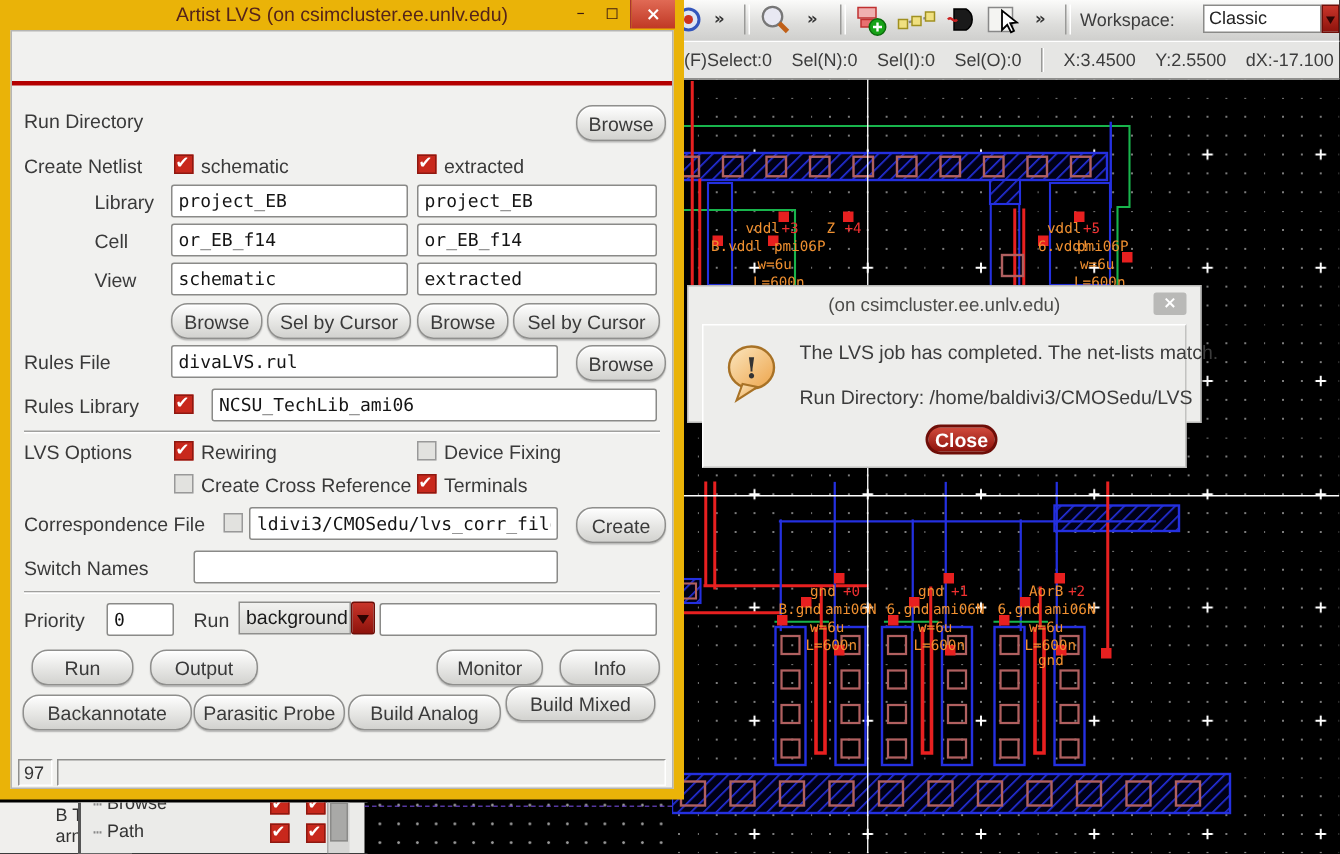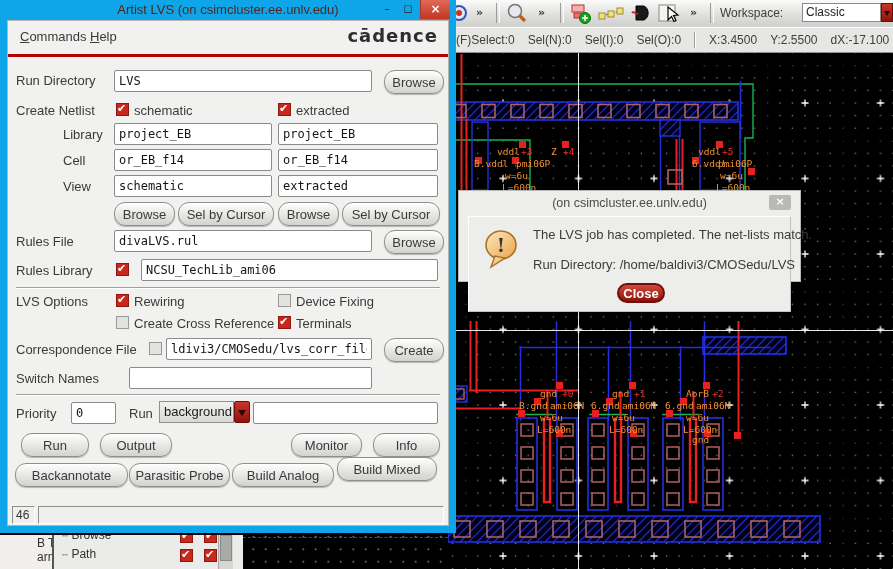--- a/index.html
+++ b/index.html
@@ -32,21 +32,21 @@
     z-index:1;overflow:hidden;}
   .lsw-row{position:absolute;left:8px;width:180px;height:17px;font:12px "Liberation Sans",sans-serif;color:#333;}
   .tree-dots{color:#888;font:10px "DejaVu Sans Mono",monospace;}
   #lsw-scroll{left:164px;top:0;width:14px;height:34px;background:#d6d6d4;border-left:1px solid #aaa;}
   #lsw-thumb{left:1px;top:0;width:12px;height:26px;background:#a9a9a7;border:1px solid #8b8b89;box-sizing:border-box;}
   #strip-canvas{left:243px;top:535px;width:205px;height:34px;background:#000;z-index:1;
     background-image:radial-gradient(circle,rgba(205,205,205,.75) .7px,transparent 1.1px);
     background-size:12.5px 12.5px;background-position:4px 8px;}
   #strip-wire{left:0;top:2px;width:205px;height:0;border-top:1px dashed #6a45c8;opacity:.8;}
   
-  #lvs{left:0;top:0;width:456px;height:533px;background:#0ea5e9;z-index:3;}
+  #lvs{left:0;top:0;width:456px;height:533px;background:#eab308;z-index:3;}
   #lvs-title{left:0;top:0;width:456px;height:20px;font:13px "Liberation Sans",sans-serif;color:#55241a;
     text-align:center;line-height:20px;}
   .win-btn{top:3px;width:18px;height:14px;font:11px "DejaVu Sans",sans-serif;color:#3c1a12;text-align:center;line-height:12px;}
   #btn-close-lvs{left:420px;top:0;width:29px;height:19px;background:linear-gradient(#e06a55,#c03824);
     color:#fff;font:bold 12px "DejaVu Sans",sans-serif;text-align:center;line-height:18px;border-left:1px solid #a33;}
   #lvs-inner{left:7px;top:20px;width:442px;height:506px;background:#f1f1ef;border:1px solid #b5b5b3;box-sizing:border-box;}
   #menubar{left:0;top:0;width:440px;height:32px;background:#f1f1ef;}
   .menu-item{position:absolute;top:8px;font:13px "Liberation Sans",sans-serif;color:#3a3a3a;}
   .menu-item::first-letter{text-decoration:underline;}
   #logo{right:10px;top:4px;font:bold 18px "DejaVu Sans",sans-serif;color:#2e2e2e;letter-spacing:1px;}
@@ -372,29 +372,23 @@
   <div id="strip-wire" class="abs"></div>
 </div>
 
 <div id="lvs" class="abs">
   <div id="lvs-title" class="abs">Artist LVS (on csimcluster.ee.unlv.edu)</div>
   <div class="abs win-btn" style="left:378px">–</div>
   <div class="abs win-btn" style="left:399px">◻</div>
   <div id="btn-close-lvs" class="abs">×</div>
 
   <div id="lvs-inner" class="abs">
-    <div id="menubar" class="abs">
-      <div class="menu-item" style="left:12px">Commands</div>
-      <div class="menu-item" style="left:82px">Help</div>
-      <div id="logo" class="abs">cādence</div>
-    </div>
     <div id="redline" class="abs"></div>
 
     <div class="lbl" style="left:8px;top:52px">Run Directory</div>
-    <input class="inp" style="left: 106px; top: 49px; width: 258px;" value="LVS">
     <div class="btn" style="left:376px;top:49px;width:58px">Browse</div>
 
     <div class="lbl" style="left:8px;top:82px">Create Netlist</div>
     <span class="cb on" style="left:108px;top:82px"></span>
     <div class="lbl" style="left:126px;top:82px">schematic</div>
     <span class="cb on" style="left:270px;top:82px"></span>
     <div class="lbl" style="left:288px;top:82px">extracted</div>
 
     <div class="lbl" style="left:55px;top:106px">Library</div>
     <input class="inp" style="left: 106px; top: 102px; width: 158px;" value="project_EB">
@@ -449,21 +443,21 @@
 
     <div class="btn" style="left:13px;top:412px;width:66px">Run</div>
     <div class="btn" style="left:92px;top:412px;width:70px">Output</div>
     <div class="btn" style="left:283px;top:412px;width:69px">Monitor</div>
     <div class="btn" style="left:365px;top:412px;width:65px">Info</div>
     <div class="btn" style="left:7px;top:442px;width:111px">Backannotate</div>
     <div class="btn" style="left:121px;top:442px;width:99px">Parasitic Probe</div>
     <div class="btn" style="left:224px;top:442px;width:100px">Build Analog</div>
     <div class="btn" style="left:329px;top:436px;width:98px">Build Mixed</div>
 
-    <div class="sunken" style="left:4px;top:485px;width:23px">46</div>
+    <div class="sunken" style="left:4px;top:485px;width:23px">97</div>
     <div class="sunken" style="left:30px;top:485px;width:406px"></div>
   </div>
 </div>
 
 <div id="popup" class="abs">
   <div id="popup-title" class="abs">(on csimcluster.ee.unlv.edu)</div>
   <div id="popup-x" class="abs">×</div>
   <div id="popup-panel" class="abs">
     <svg class="abs" style="left:14px;top:12px" width="40" height="42">
       <defs>

